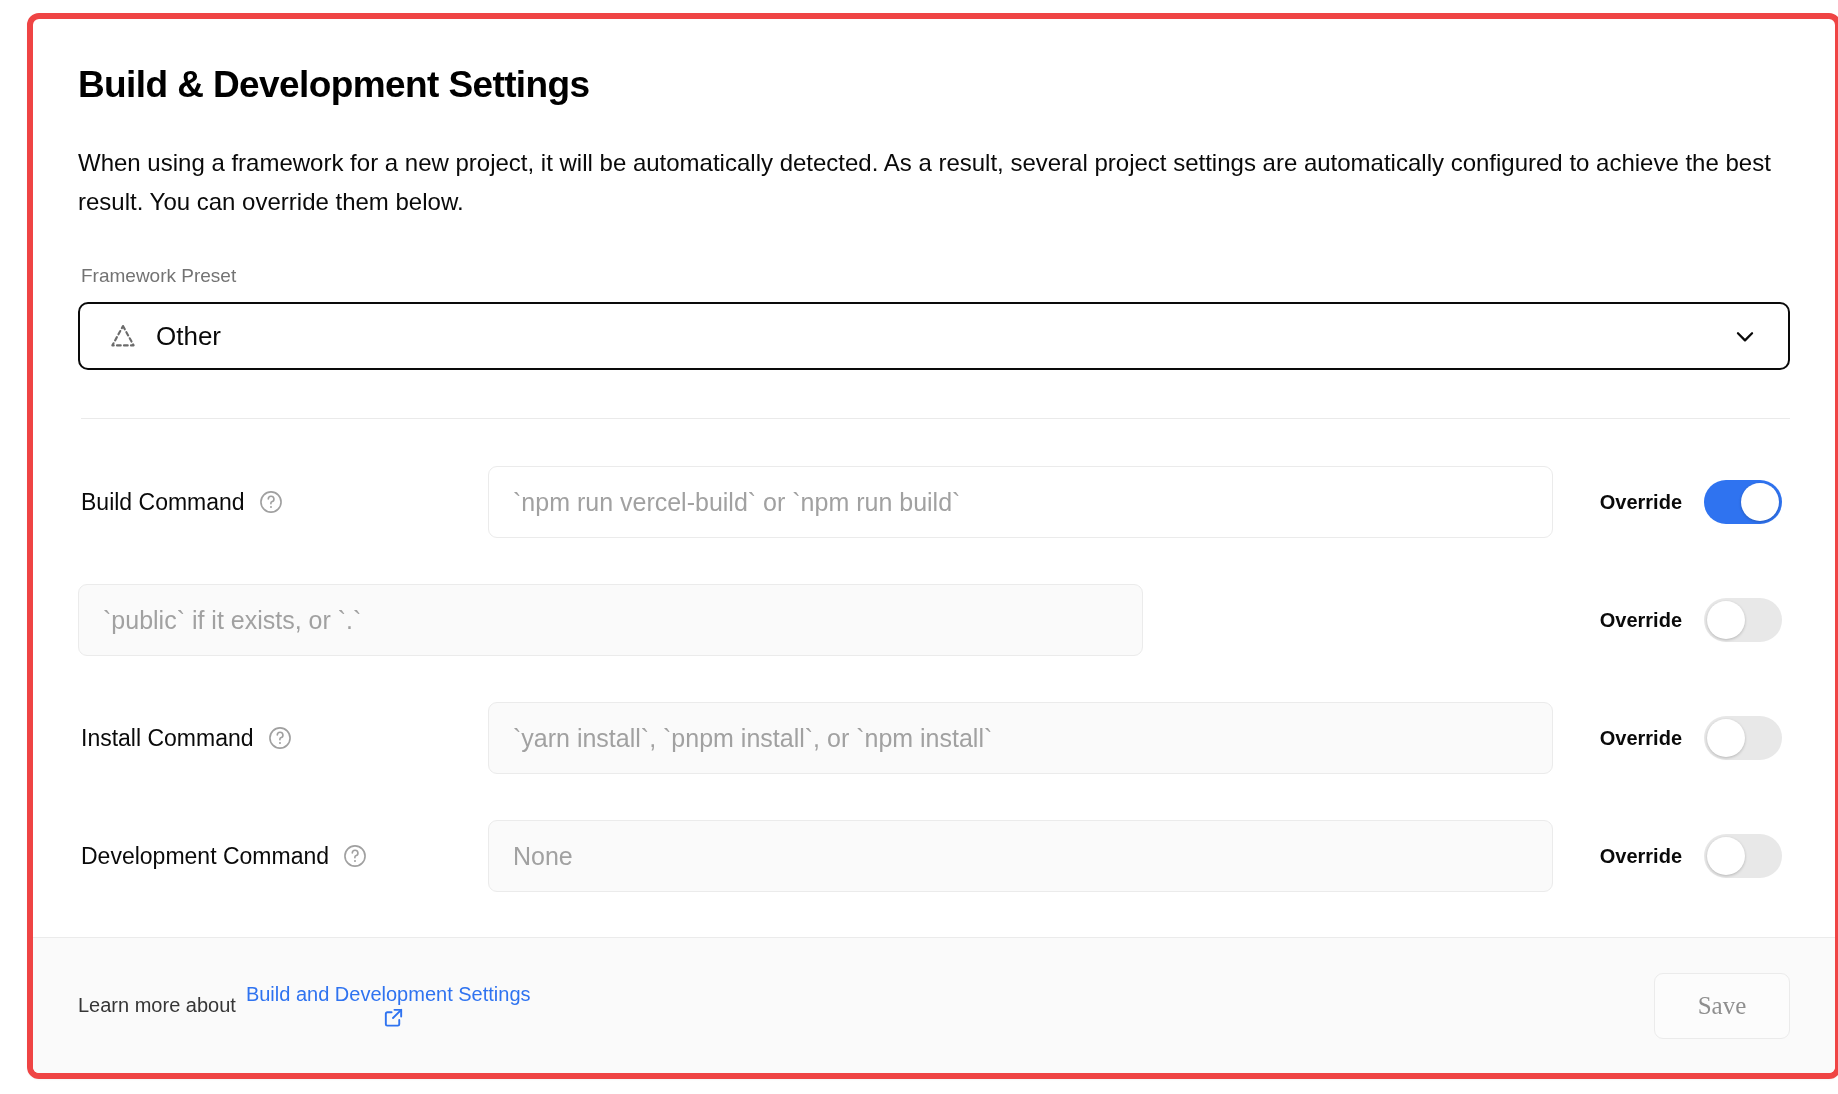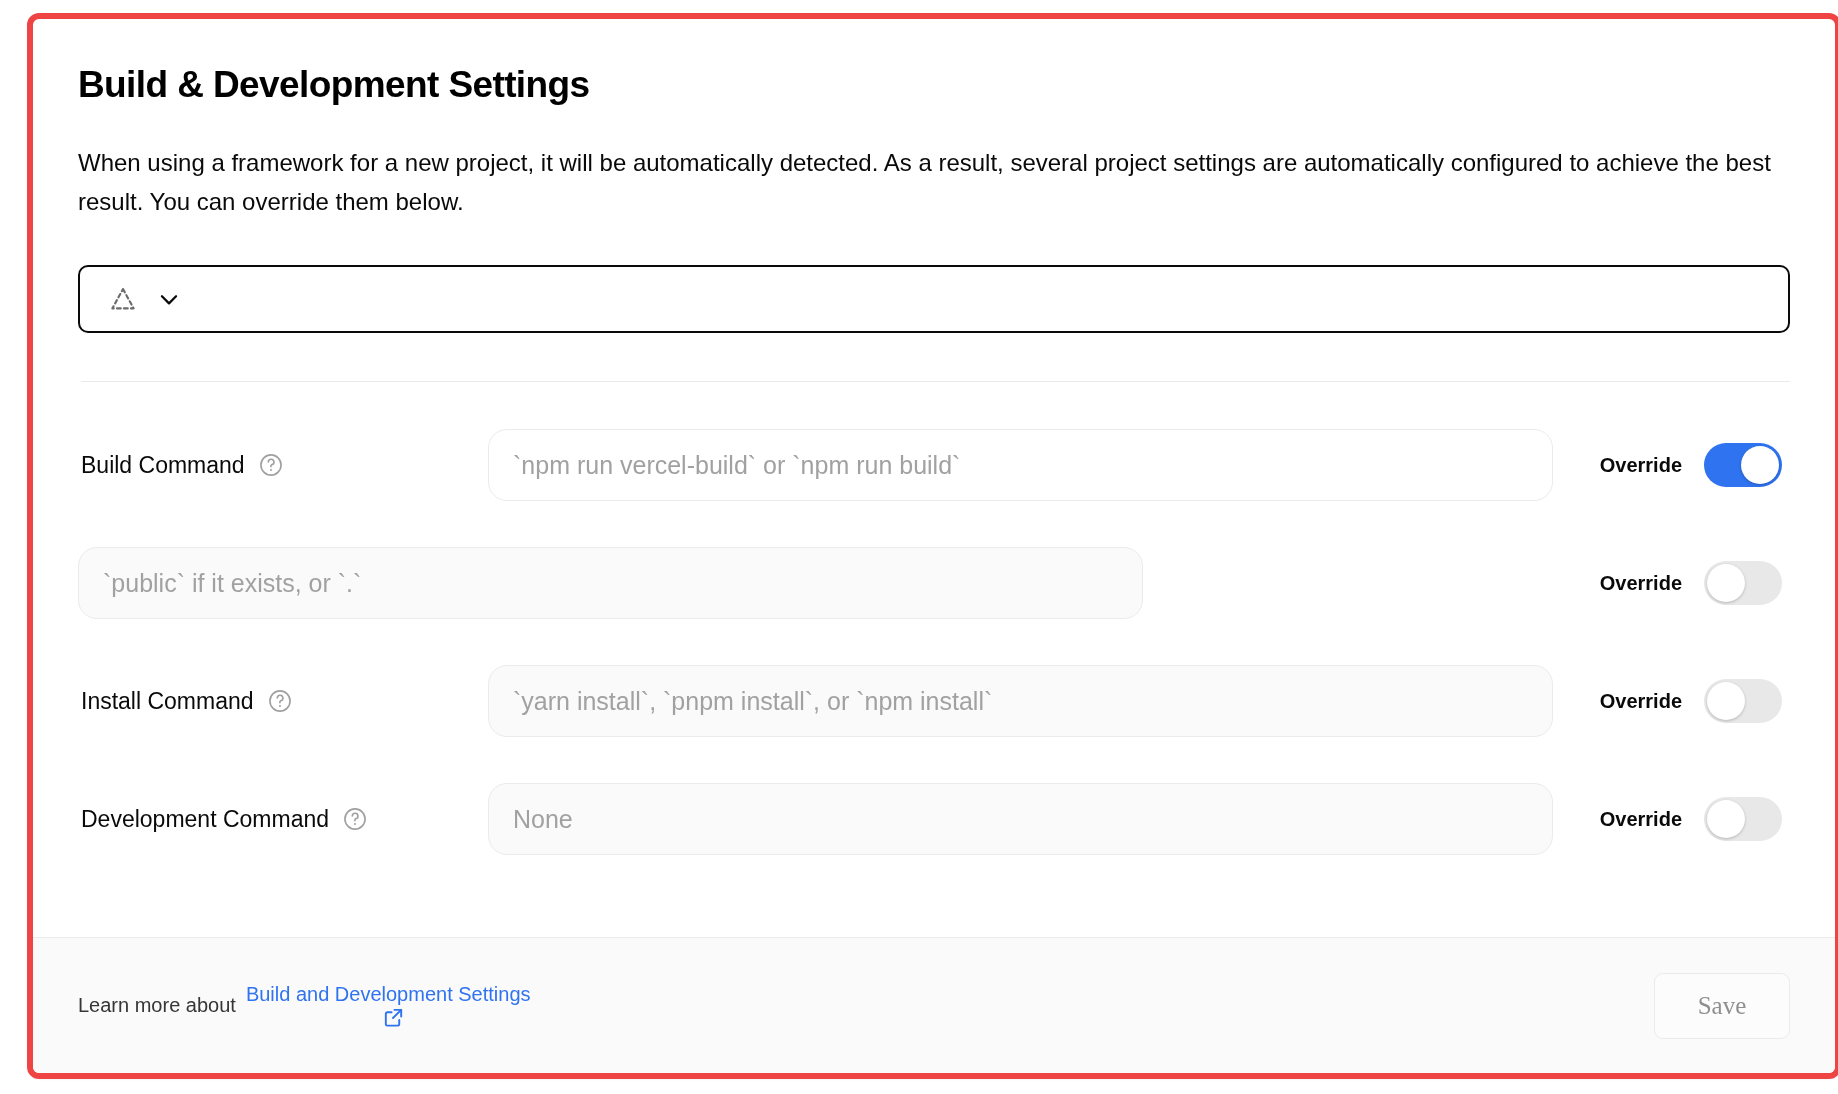--- a/index.html
+++ b/index.html
@@ -134,21 +134,21 @@
     flex: 0 0 auto;
     cursor: pointer;
   }
 
   .row-input {
     flex: 0 0 auto;
     width: 1065px;
     height: 72px;
     box-sizing: border-box;
     border: 1px solid #ebebeb;
-    border-radius: 19px;
+    border-radius: 9px;
     background: #fafafa;
     display: flex;
     align-items: center;
     padding: 0 24px;
     font-size: 25px;
     color: #a1a1a1;
     overflow: hidden;
     white-space: nowrap;
   }
   .row-input.enabled {
@@ -252,27 +252,29 @@
 <body>
 
 <div class="card">
 
   <div class="card-body">
 
     <h1 class="page-title">Build &amp; Development Settings</h1>
 
     <p class="description">When using a framework for a new project, it will be automatically detected. As a result, several project settings are automatically configured to achieve the best result. You can override them below.</p>
 
+    <div class="field-label">Framework Preset</div>
 
     <div class="framework-select">
       <span class="fw-icon">
         <svg width="30" height="30" viewBox="0 0 24 24" fill="none" stroke="#6b6b6b" stroke-width="1.7" stroke-linecap="round" stroke-linejoin="round" stroke-dasharray="3 2.6">
           <path d="M12 4 L20.5 19.5 L3.5 19.5 Z"></path>
         </svg>
       </span>
+      <span class="fw-label">Other</span>
       <span class="chevron">
         <svg width="26" height="26" viewBox="0 0 24 24" fill="none" stroke="#0a0a0a" stroke-width="2.1" stroke-linecap="round" stroke-linejoin="round">
           <path d="M5.5 9.5 L12 16 L18.5 9.5"></path>
         </svg>
       </span>
     </div>
 
     <div class="divider"></div>
 
     <div class="rows">

